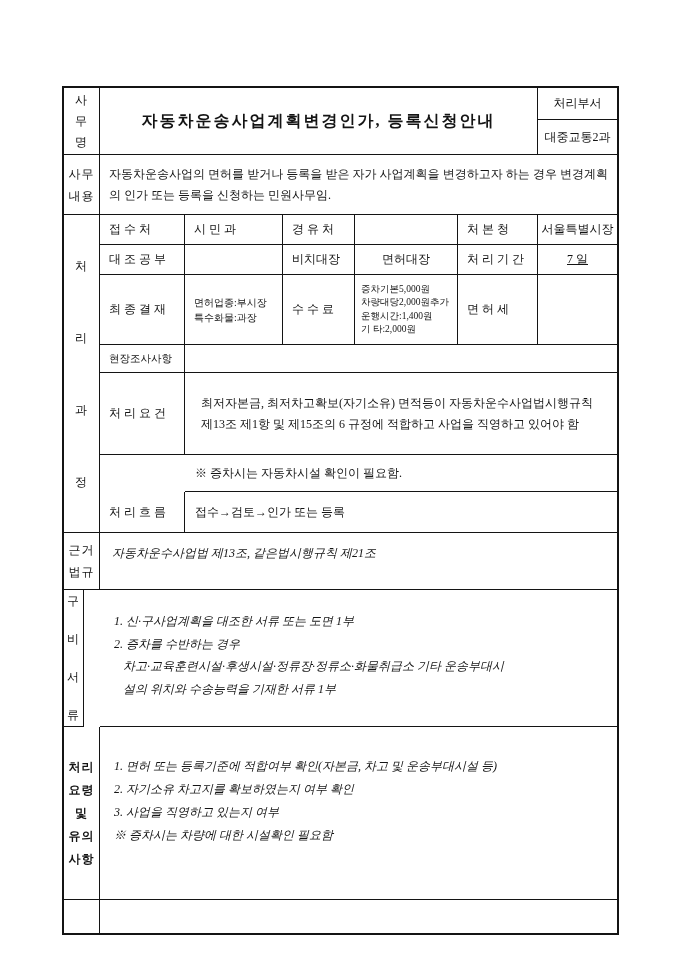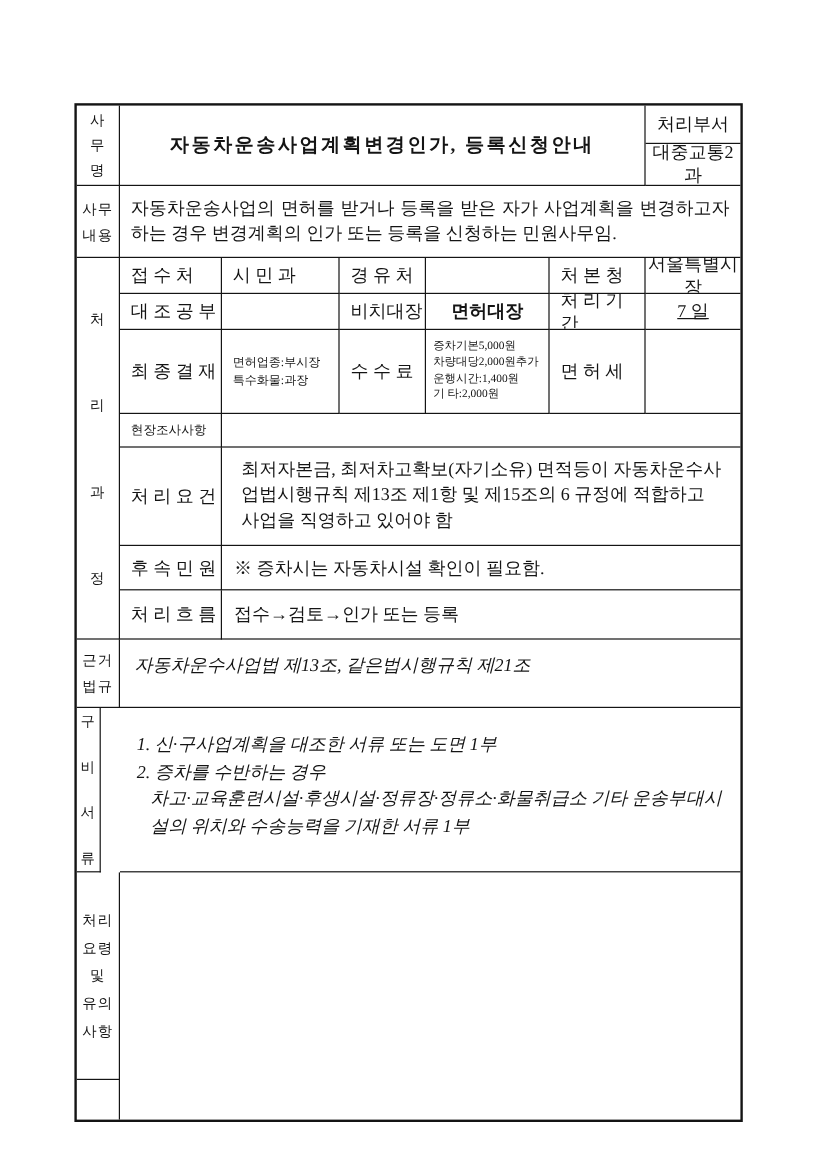--- a/index.html
+++ b/index.html
@@ -7,37 +7,37 @@
     width:680px;height:962px;position:relative;overflow:hidden;
     font-family:"Liberation Serif","DejaVu Serif",serif;
     color:#141414;
   }
   #doc-table{
     position:absolute;left:62px;top:86px;width:557px;height:849px;
     border:2px solid #141414;box-sizing:border-box;background:#ffffff;
   }
   .cell{
     position:absolute;box-sizing:border-box;
-    font-size:15px;color:#141414;
+    font-size:12px;color:#141414;
     display:flex;align-items:center;
     overflow:hidden;
   }
   .br{border-right:1px solid #141414;}
   .bb{border-bottom:1px solid #141414;}
   .center{justify-content:center;text-align:center;}
   .top{align-items:flex-start;font-style:italic;}
   .pad{padding:6px 9px;}
   .prewrap{white-space:pre-wrap;}
   .preline{white-space:pre-line;}
   .vlabel{justify-content:center;text-align:center;font-size:12px;letter-spacing:1px;}
   .vlabel .inner{white-space:pre-line;}
   .lh21 .inner{line-height:21px;}
   .lh22 .inner{line-height:22px;}
   .lh38 .inner{line-height:38px;}
-  .lh23 .inner{line-height:23px;}
+  .lh23 .inner{line-height:23px;font-weight:bold;}
   .lh72 .inner{line-height:72px;}
   .doc-title{
     font-size:16px;font-weight:bold;letter-spacing:2px;text-align:center;justify-content:center;
   }
   .rowlabel{padding-left:9px;}
   .small{font-size:10px;line-height:15px;}
   .xsmall{font-size:9.5px;line-height:13.5px;}
   .bodytext{line-height:21px;}
   .justify{text-align:justify;}
 </style>
@@ -71,42 +71,41 @@
   <div class="cell br bb rowlabel" style="left:36px;top:127px;width:85px;height:30px;">접 수 처</div>
   <div class="cell br bb rowlabel" style="left:121px;top:127px;width:98px;height:30px;">시 민 과</div>
   <div class="cell br bb rowlabel" style="left:219px;top:127px;width:72px;height:30px;">경 유 처</div>
   <div class="cell br bb" style="left:291px;top:127px;width:103px;height:30px;"></div>
   <div class="cell br bb rowlabel" style="left:394px;top:127px;width:80px;height:30px;">처 본 청</div>
   <div class="cell bb center" style="left:474px;top:127px;width:79px;height:30px;">서울특별시장</div>
 
   <div class="cell br bb rowlabel" style="left:36px;top:157px;width:85px;height:30px;">대 조 공 부</div>
   <div class="cell br bb" style="left:121px;top:157px;width:98px;height:30px;"></div>
   <div class="cell br bb rowlabel" style="left:219px;top:157px;width:72px;height:30px;">비치대장</div>
-  <div class="cell br bb center" style="left:291px;top:157px;width:103px;height:30px;font-weight:bold;">면허대장</div>
+  <div class="cell br bb center" style="left:291px;top:157px;width:103px;height:30px;">면허대장</div>
   <div class="cell br bb rowlabel" style="left:394px;top:157px;width:80px;height:30px;">처 리 기 간</div>
   <div class="cell bb center" style="left:474px;top:157px;width:79px;height:30px;text-decoration:underline;">7 일</div>
 
   <div class="cell br bb rowlabel" style="left:36px;top:187px;width:85px;height:70px;">최 종 결 재</div>
   <div class="cell br bb rowlabel small preline" style="left:121px;top:187px;width:98px;height:70px;">면허업종:부시장
 특수화물:과장</div>
   <div class="cell br bb rowlabel" style="left:219px;top:187px;width:72px;height:70px;">수 수 료</div>
   <div class="cell br bb xsmall preline" style="left:291px;top:187px;width:103px;height:70px;padding:4px 6px;">증차기본5,000원
 차량대당2,000원추가
 운행시간:1,400원
 기  타:2,000원</div>
   <div class="cell br bb rowlabel" style="left:394px;top:187px;width:80px;height:70px;">면 허 세</div>
   <div class="cell bb" style="left:474px;top:187px;width:79px;height:70px;"></div>
 
   <div class="cell br bb rowlabel" style="left:36px;top:257px;width:85px;height:28px;font-size:10.5px;">현장조사사항</div>
   <div class="cell bb" style="left:121px;top:257px;width:432px;height:28px;"></div>
 
   <div class="cell br bb rowlabel" style="left:36px;top:285px;width:85px;height:82px;">처 리 요 건</div>
   <div class="cell bb bodytext" style="left:121px;top:285px;width:432px;height:82px;padding:8px 16px;">최저자본금, 최저차고확보(자기소유) 면적등이 자동차운수사업법시행규칙 제13조 제1항 및 제15조의 6 규정에 적합하고 사업을 직영하고 있어야 함</div>
 
-  <div class="cell br bb rowlabel" style="left:36px;top:367px;width:85px;height:37px;">후 속 민 원</div>
   <div class="cell br bb rowlabel" style="left:36px;top:404px;width:85px;height:41px;">처 리 흐 름</div>
 
   <div class="cell bb" style="left:121px;top:367px;width:432px;height:37px;padding:0 10px;">※ 증차시는 자동차시설 확인이 필요함.</div>
   <div class="cell bb" style="left:121px;top:404px;width:432px;height:41px;padding:0 10px;">접수→검토→인가 또는 등록</div>
 
   <div class="cell br bb vlabel lh22" style="left:0;top:445px;width:36px;height:57px;">
     <span class="inner">근거
 법규</span>
   </div>
   <div class="cell bb top" style="left:36px;top:445px;width:517px;height:57px;padding:12px 12px;">자동차운수사업법 제13조, 같은법시행규칙 제21조</div>
@@ -120,17 +119,21 @@
    차고·교육훈련시설·후생시설·정류장·정류소·화물취급소 기타 운송부대시
    설의 위치와 수송능력을 기재한 서류 1부</div>
 
   <div class="cell br bb vlabel lh23" style="left:0;top:639px;width:36px;height:173px;">
     <span class="inner">처리
 요령
 및
 유의
 사항</span>
   </div>
+  <div class="cell bb top prewrap" style="left:36px;top:639px;width:517px;height:173px;padding:28px 14px;line-height:23px;">1. 면허 또는 등록기준에 적합여부 확인(자본금, 차고 및 운송부대시설 등)
+2. 자기소유 차고지를 확보하였는지 여부 확인
+3. 사업을 직영하고 있는지 여부
+※ 증차시는 차량에 대한 시설확인 필요함</div>
 
   <div class="cell br" style="left:0;top:812px;width:36px;height:33px;"></div>
   <div class="cell" style="left:36px;top:812px;width:517px;height:33px;"></div>
 
 </div>
 
 </body></html>

